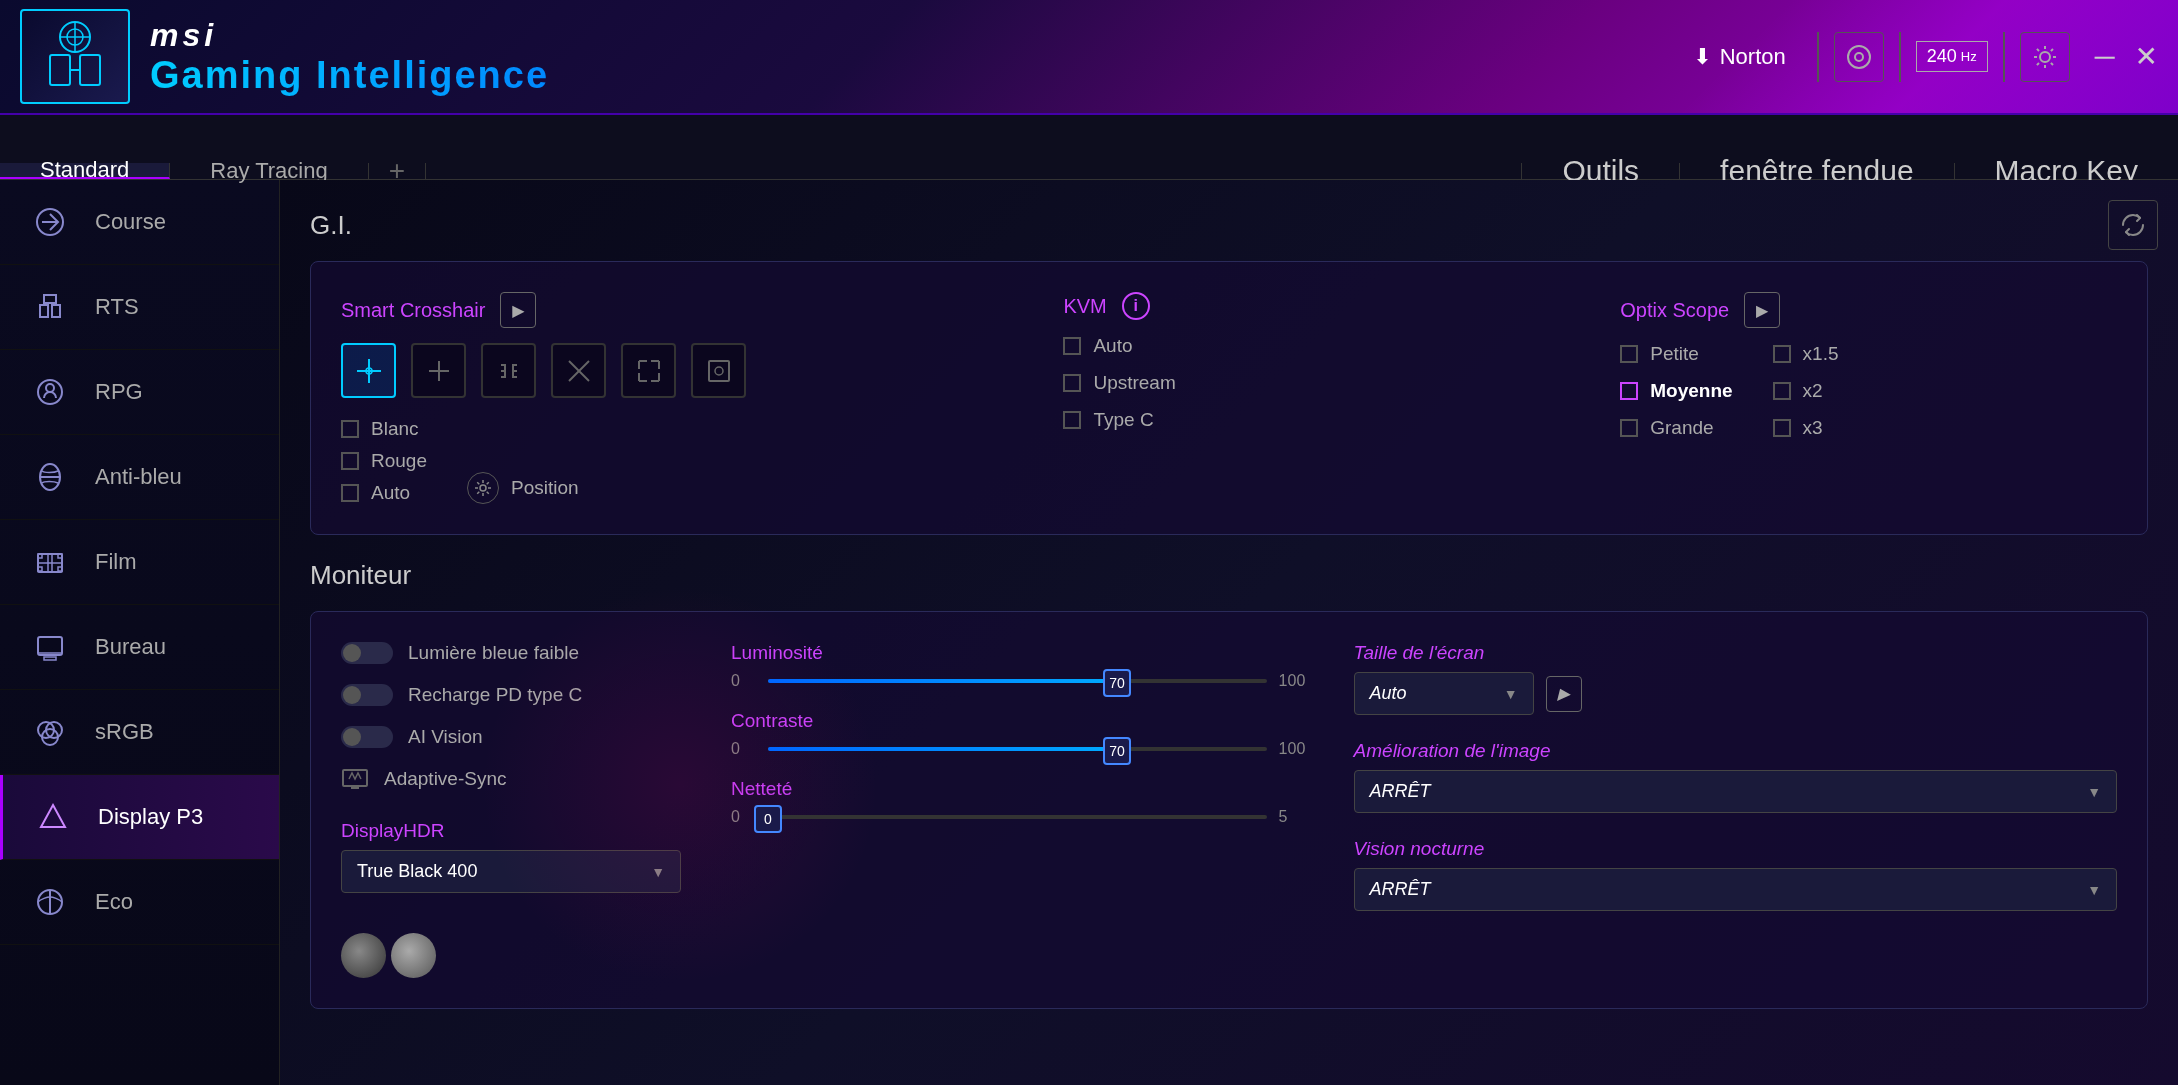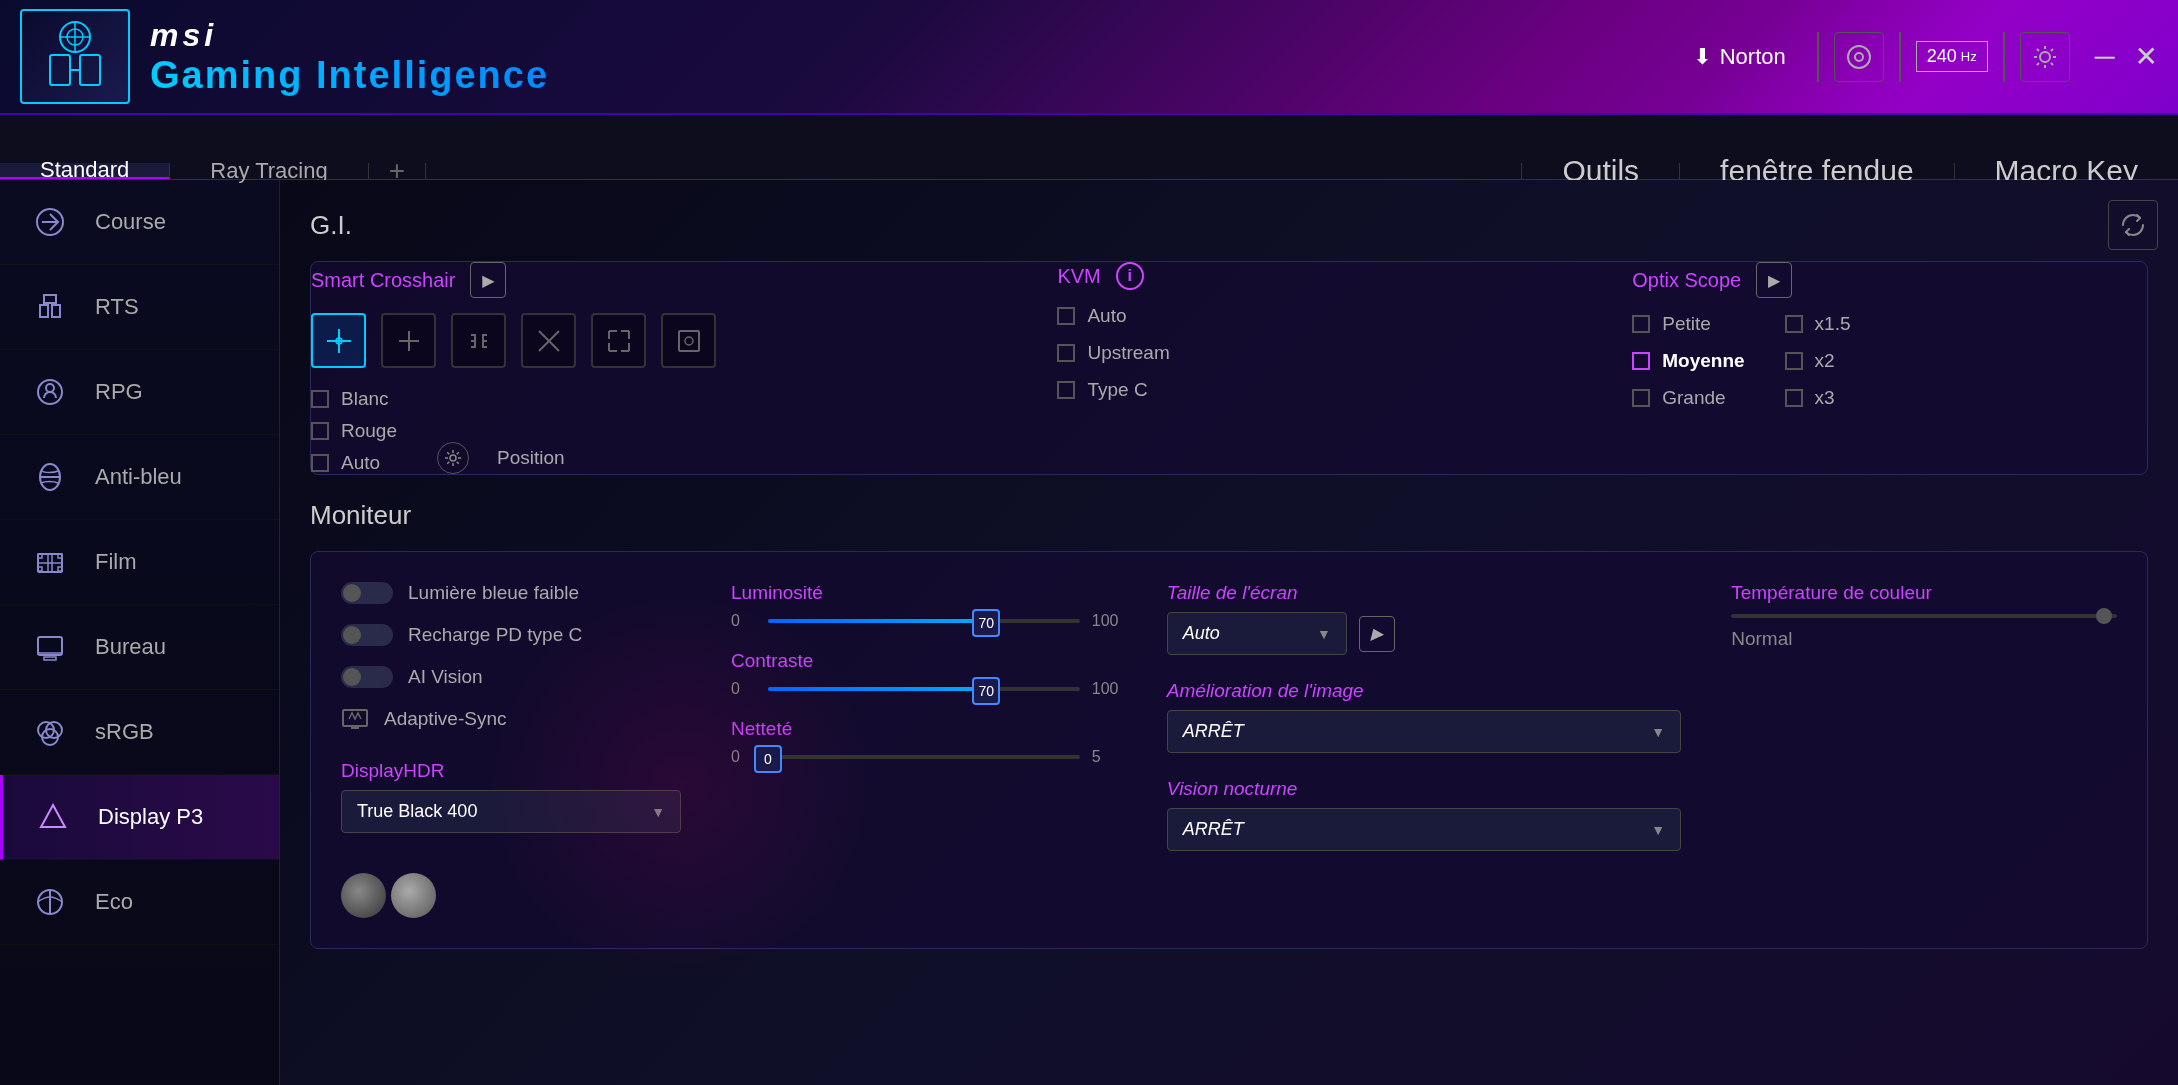--- a/index.html
+++ b/index.html
@@ -230,20 +230,21 @@
       font-size: 26px;
       color: #ccc;
       margin-bottom: 20px;
     }
 
     
     .gi-panel {
       background: rgba(20,10,50,0.7);
       border: 1px solid #2a2a5a;
       border-radius: 8px;
+      padding: 30px;
       margin-bottom: 25px;
     }
 
     .gi-row {
       display: flex;
       gap: 60px;
       align-items: flex-start;
     }
 
     
@@ -314,21 +315,21 @@
       border: 2px solid #555;
       background: transparent;
       display: flex;
       align-items: center;
       justify-content: center;
     }
 
     .position-btn {
       display: flex;
       align-items: center;
-      gap: 28px;
+      gap: 12px;
       color: #aaa;
       font-size: 19px;
       cursor: pointer;
       margin-top: 5px;
     }
     .gear-icon-sm {
       width: 32px;
       height: 32px;
       border: 1px solid #555;
       border-radius: 50%;
@@ -1030,27 +1031,18 @@
           <div class="control-group">
             <div class="control-label">Vision nocturne</div>
             <div class="dropdown">
               <span>ARRÊT</span>
               <span class="dropdown-arrow">▼</span>
             </div>
           </div>
 
         </div>
 
-        <div class="temp-col">
-          <div class="temp-label">Température de couleur</div>
-          <div class="temp-slider-container">
-            <div class="temp-slider" style="flex:1;">
-              <div class="temp-dot"></div>
-            </div>
-          </div>
-          <div class="temp-value">Normal</div>
-        </div>
 
       </div>
     </div>
 
   </div>
 </div>
 
 </body></html>

